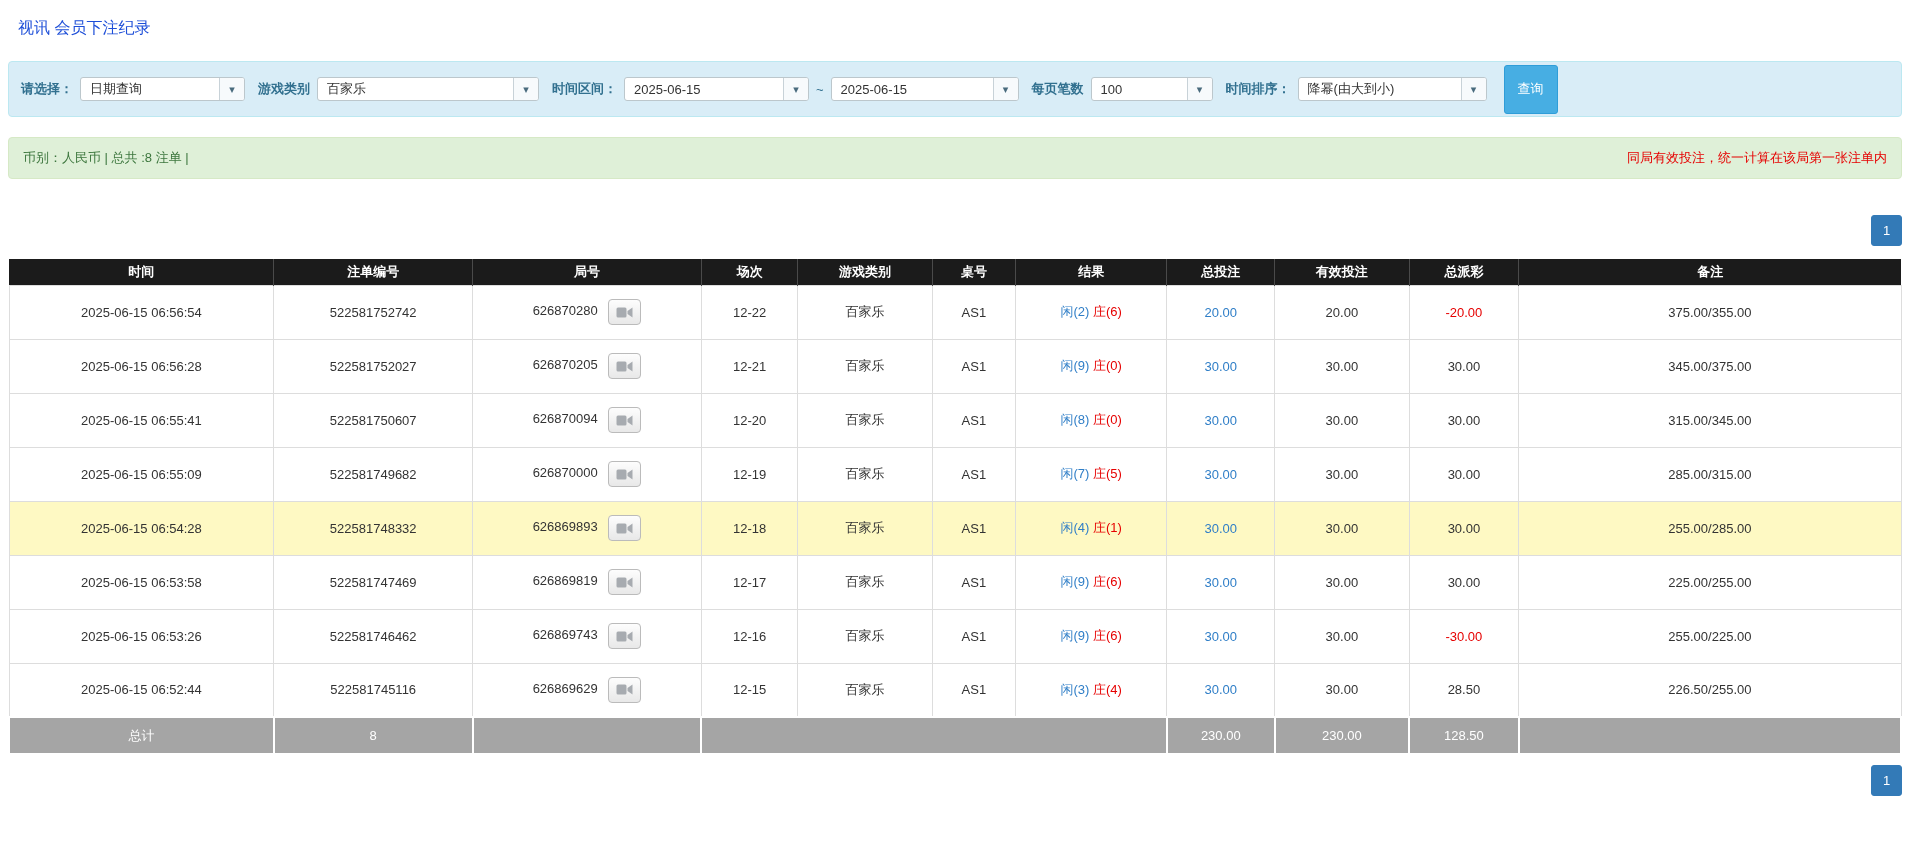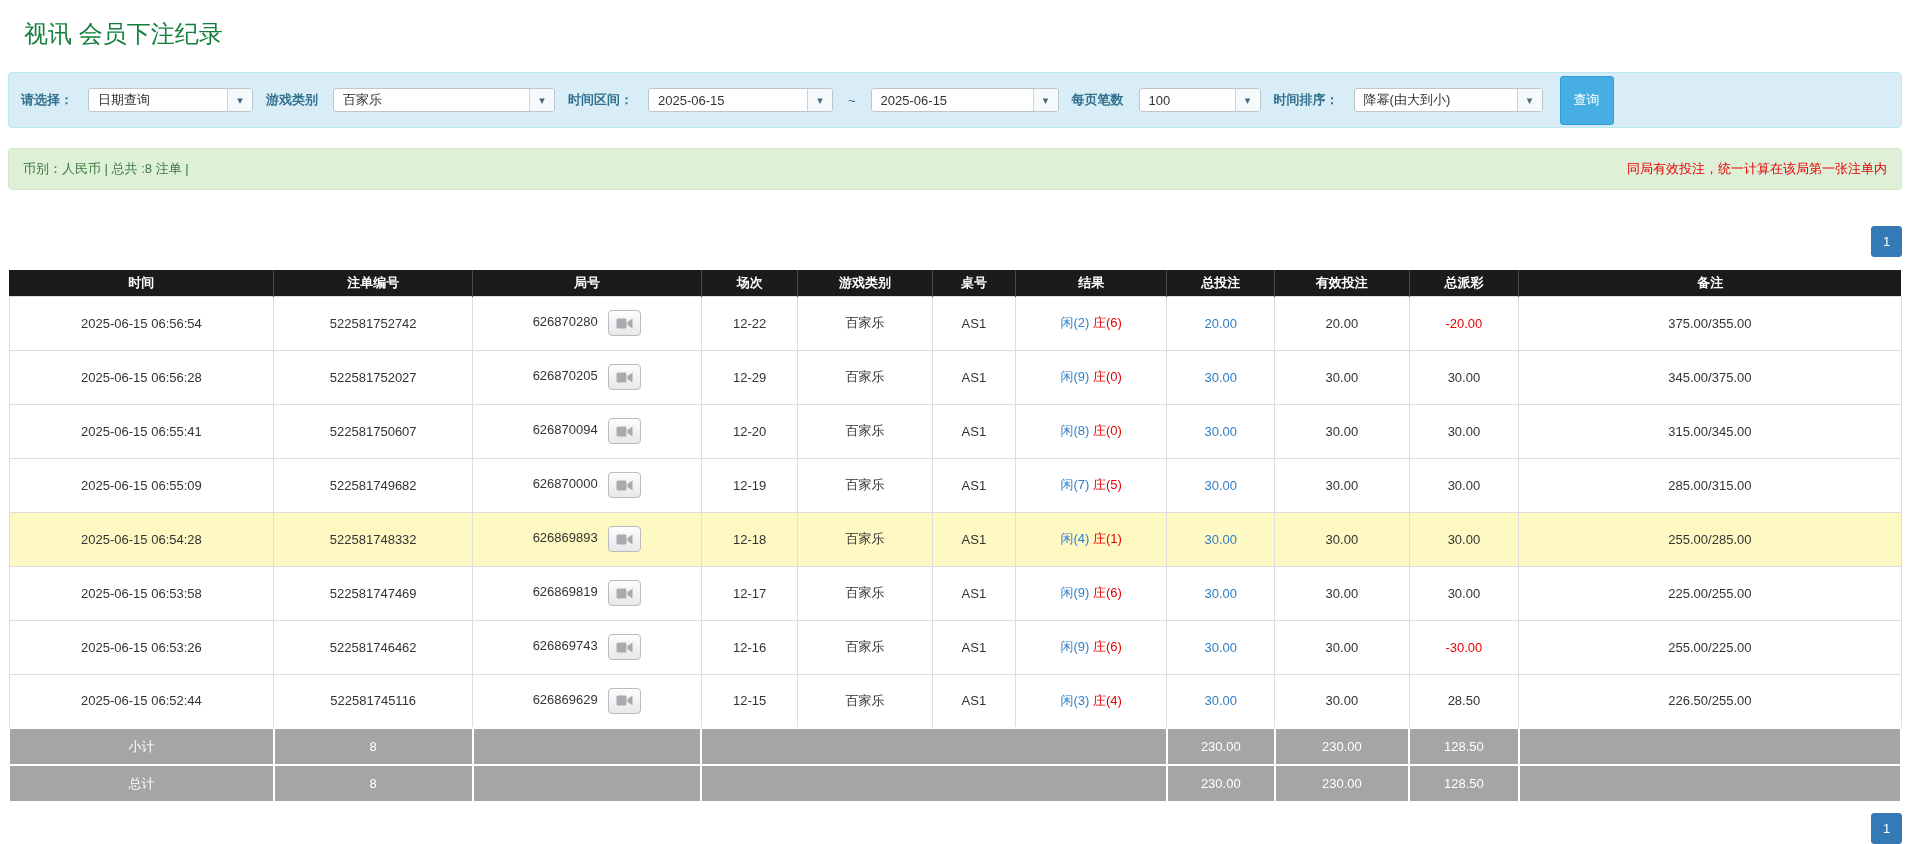--- a/index.html
+++ b/index.html
@@ -1,23 +1,23 @@
 <!DOCTYPE html>
 <html><head>
 <meta charset="utf-8">
 <style>
   * { box-sizing: border-box; margin: 0; padding: 0; }
   html, body { width: 1910px; height: 844px; overflow: hidden; background: #fff; }
   body { font-family: "Liberation Sans", "DejaVu Sans", sans-serif; font-size: 13px; color: #333; }
   .page { padding: 16px 8px 0; }
-  .page-title { font-size: 24px; color: #15803d; margin: 2px 0 22px 16px; }
+  .page-title { font-size: 16px; color: #1d4ed8; margin: 2px 0 22px 10px; }
 
   .filter-bar { background: #d9edf7; border: 1px solid #bce8f1; border-radius: 4px; height: 56px;
                 display: flex; align-items: center; padding: 0 12px; gap: 13px; }
-  .fgroup { display: flex; align-items: center; gap: 15px; }
+  .fgroup { display: flex; align-items: center; gap: 7px; }
   .flabel { color: #31708f; font-weight: bold; white-space: nowrap; }
   .combo { display: flex; height: 24px; border: 1px solid #bcc7cc; border-radius: 3px; background: #fff; overflow: hidden; }
   .combo-value { flex: 1; display: flex; align-items: center; padding: 0 9px; color: #333; white-space: nowrap; overflow: hidden; }
   .combo-btn { width: 25px; display: flex; align-items: center; justify-content: center;
                border-left: 1px solid #c8d2d8; background: #f7fafc; color: #4a6b7d; font-size: 11px; cursor: pointer; }
   .tilde { color: #31708f; }
   .search-btn { height: 49px; padding: 0 13px; background: #47aee3; border: 1px solid #2f9dd8; border-radius: 3px;
                 color: #fff; font-size: 13px; cursor: pointer; margin-left: 4px; }
 
   .info-bar { margin-top: 20px; background: #dff0d8; border: 1px solid #d6e9c6; border-radius: 4px; min-height: 42px;
@@ -168,21 +168,21 @@
     <td>522581752027</td>
     <td>
       <span>626870205</span>
       <span class="icon-btn">
         <svg width="17" height="13" viewBox="0 0 17 13">
           <rect x="0.5" y="1.5" width="10" height="10" rx="1.5" fill="#a7abb0"></rect>
           <path d="M11.5 5 L16.5 1.5 V11.5 L11.5 8 Z" fill="#a7abb0"></path>
         </svg>
       </span>
     </td>
-    <td>12-29</td>
+    <td>12-21</td>
     <td>百家乐</td>
     <td>AS1</td>
     <td>
       <span class="blue">闲(9)</span>
       <span class="red">庄(0)</span>
     </td>
     <td>
       <span class="link">30.00</span>
     </td>
     <td>30.00</td>
@@ -340,30 +340,20 @@
     </td>
     <td>
       <span class="link">30.00</span>
     </td>
     <td>30.00</td>
     <td>28.50</td>
     <td>226.50/255.00</td>
   </tr>
       </tbody>
     <tfoot>
-      <tr>
-        <td>小计</td>
-        <td>8</td>
-        <td></td>
-        <td colspan="4"></td>
-        <td>230.00</td>
-        <td>230.00</td>
-        <td>128.50</td>
-        <td></td>
-      </tr>
       <tr>
         <td>总计</td>
         <td>8</td>
         <td></td>
         <td colspan="4"></td>
         <td>230.00</td>
         <td>230.00</td>
         <td>128.50</td>
         <td></td>
       </tr>

